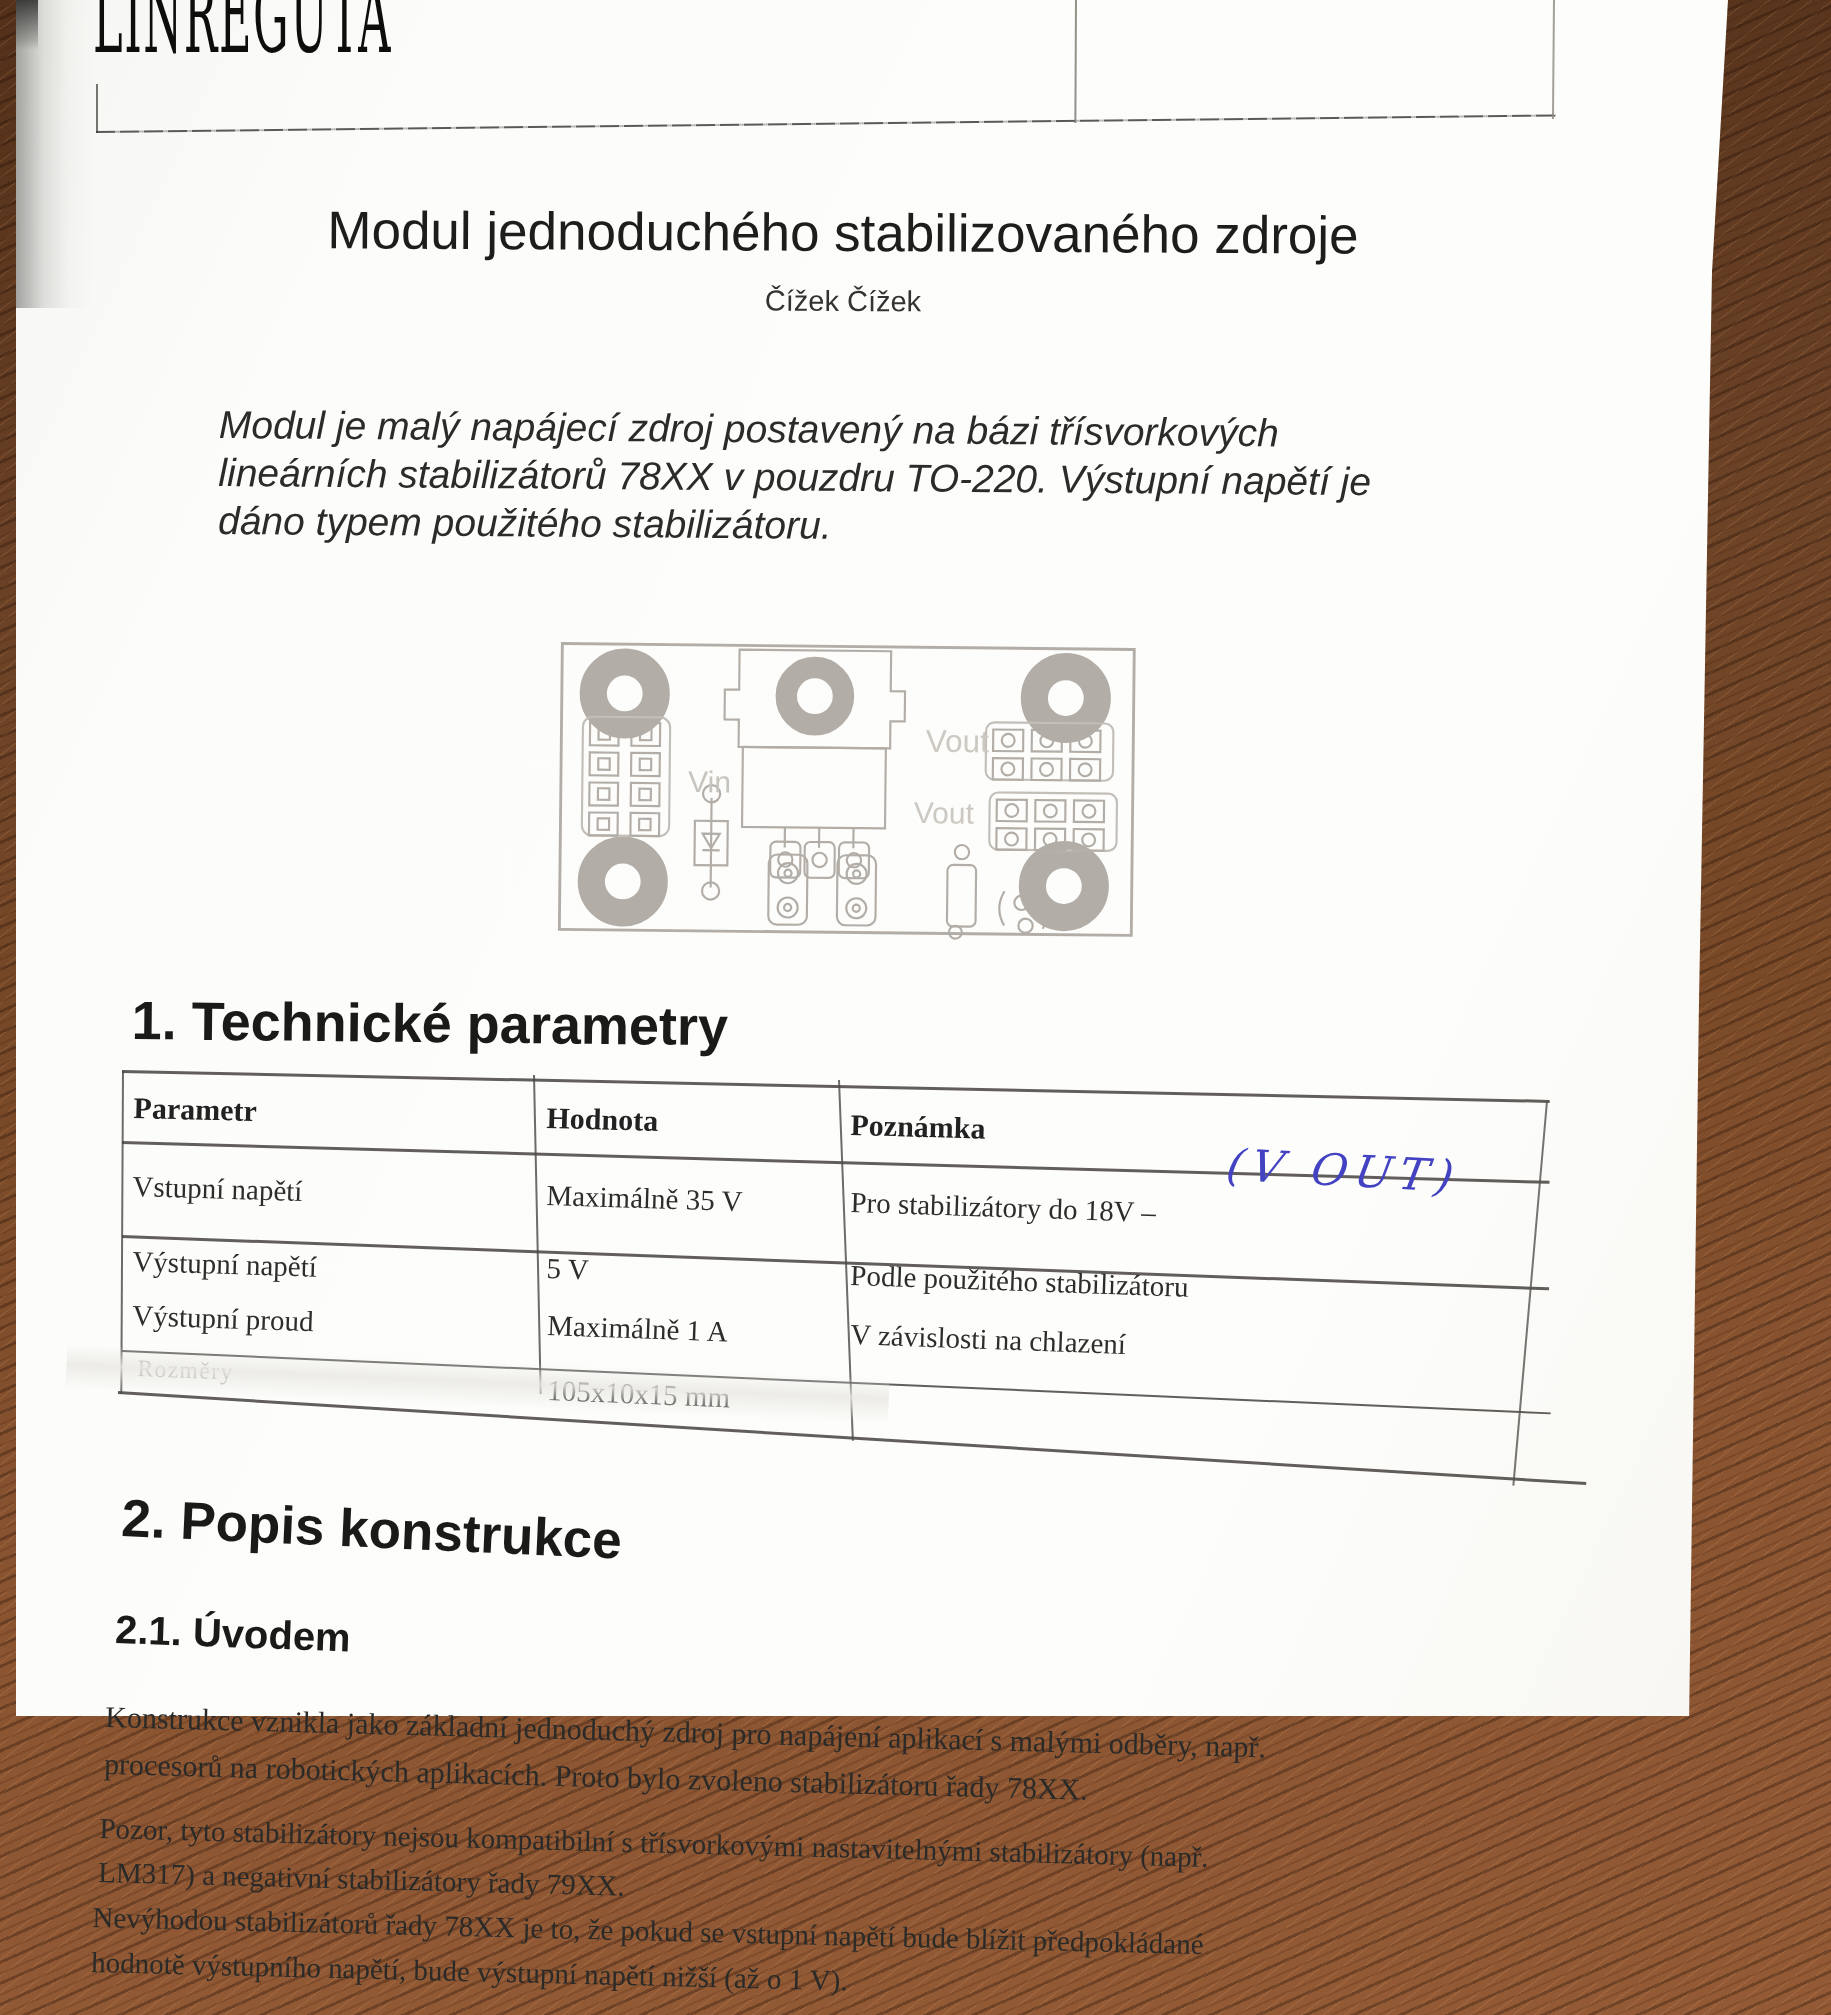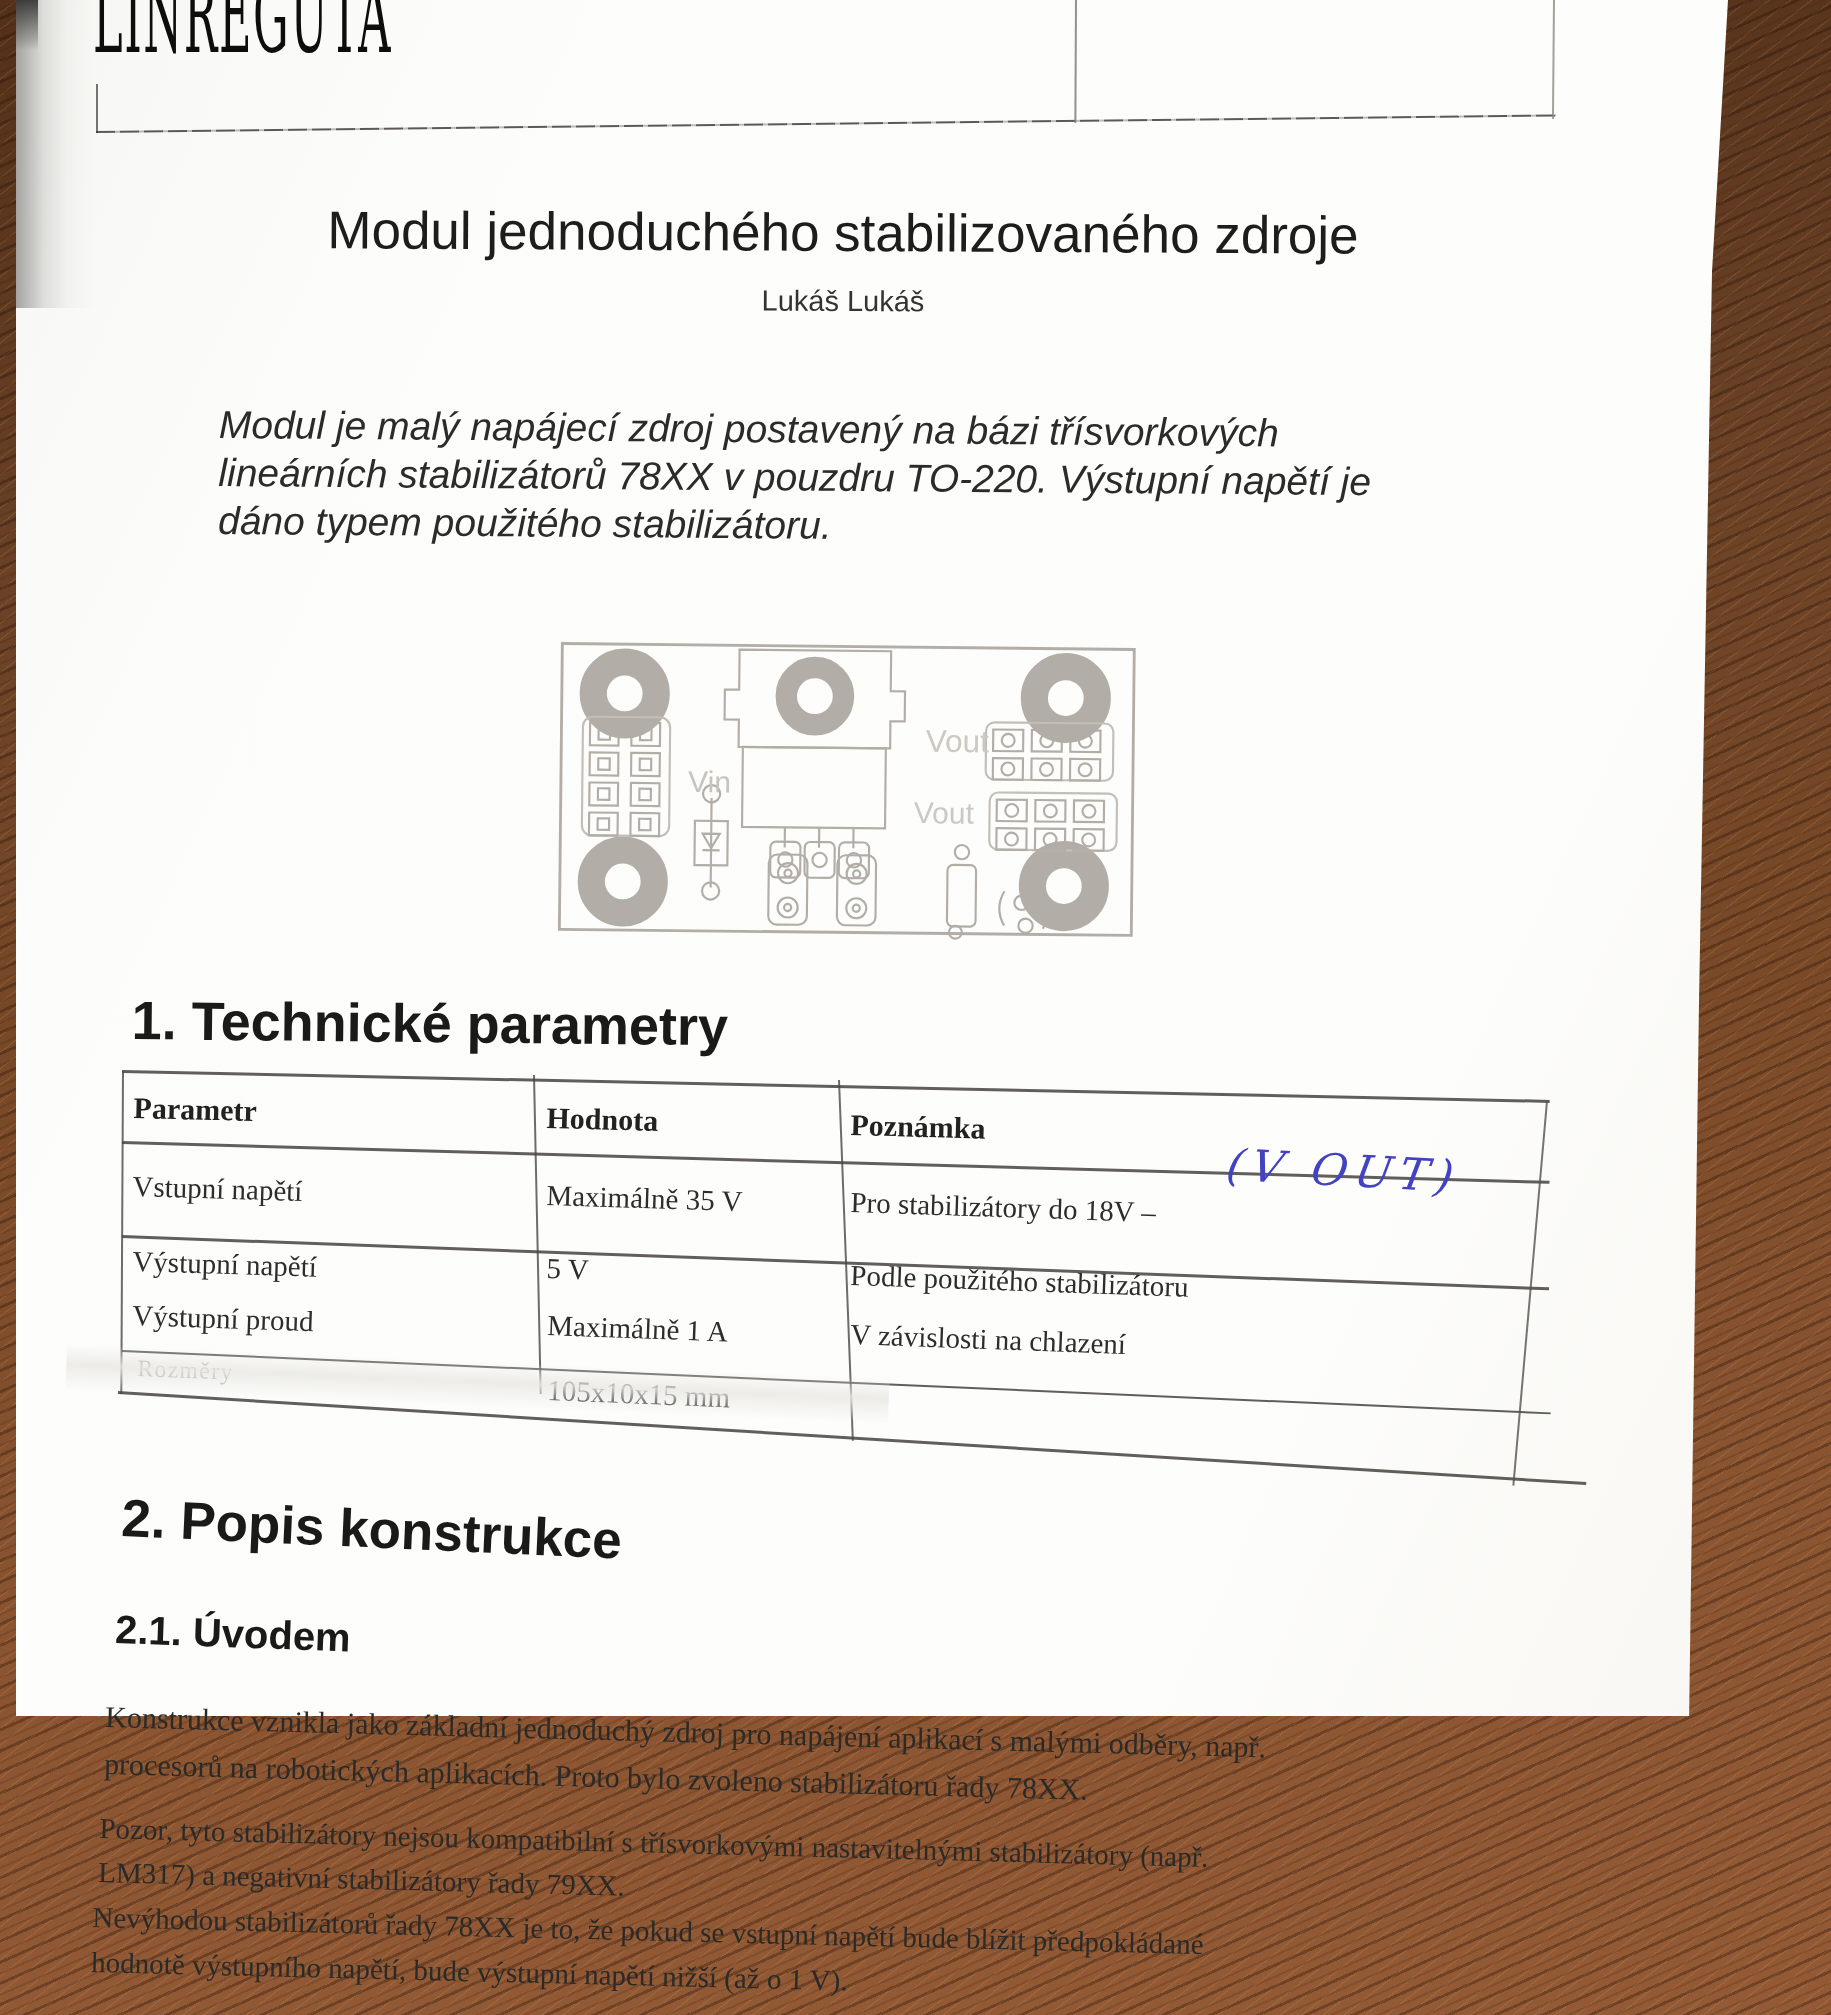--- a/index.html
+++ b/index.html
@@ -43,21 +43,21 @@
   <div class="abs vline" style="left:80px;top:84px;width:2.1px;height:49px;background:#55524e;"></div>
   <div class="abs line" style="left:80px;top:131px;width:1460px;height:2.1px;transform:rotate(-0.65deg);
               background:repeating-linear-gradient(90deg,#3f3c3a 0 18.6px,rgba(63,60,58,.40) 18.6px 24px);"></div>
   <div class="abs vline" style="left:1059px;top:0;width:2.1px;height:123px;transform:rotate(0.3deg);"></div>
   <div class="abs vline" style="left:1537px;top:0;width:2.1px;height:119px;transform:rotate(0.5deg);background:#8d8a83;"></div>
 
   <div class="abs sans" style="left:122px;top:202px;width:1410px;text-align:center;font-size:53px;transform:rotate(0.3deg);white-space:nowrap;">
     <span>Modul jednoduchého stabilizovaného zdroje</span>
   </div>
   <div class="abs sans" style="left:122px;top:285px;width:1410px;text-align:center;font-size:29px;color:#333;transform:rotate(0.3deg);">
-    <span>Lukáš Lukáš</span>
+    <span>Čížek Čížek</span>
   </div>
 
   <div class="abs sans" style="left:203px;top:401px;font-style:italic;font-size:39px;line-height:48px;color:#2b2b29;transform:rotate(0.45deg);transform-origin:left top;">
     <span class="paraline">Modul je malý napájecí zdroj postavený na bázi třísvorkových</span>
     <span class="paraline">lineárních stabilizátorů 78XX v pouzdru TO-220. Výstupní napětí je</span>
     <span class="paraline">dáno typem použitého stabilizátoru.</span>
   </div>
 
   <svg class="abs" style="left:542px;top:628px;transform:rotate(0.6deg);" width="602" height="316" viewBox="0 0 842 442">
     <g stroke="#b2ada6" fill="none" stroke-width="3">

